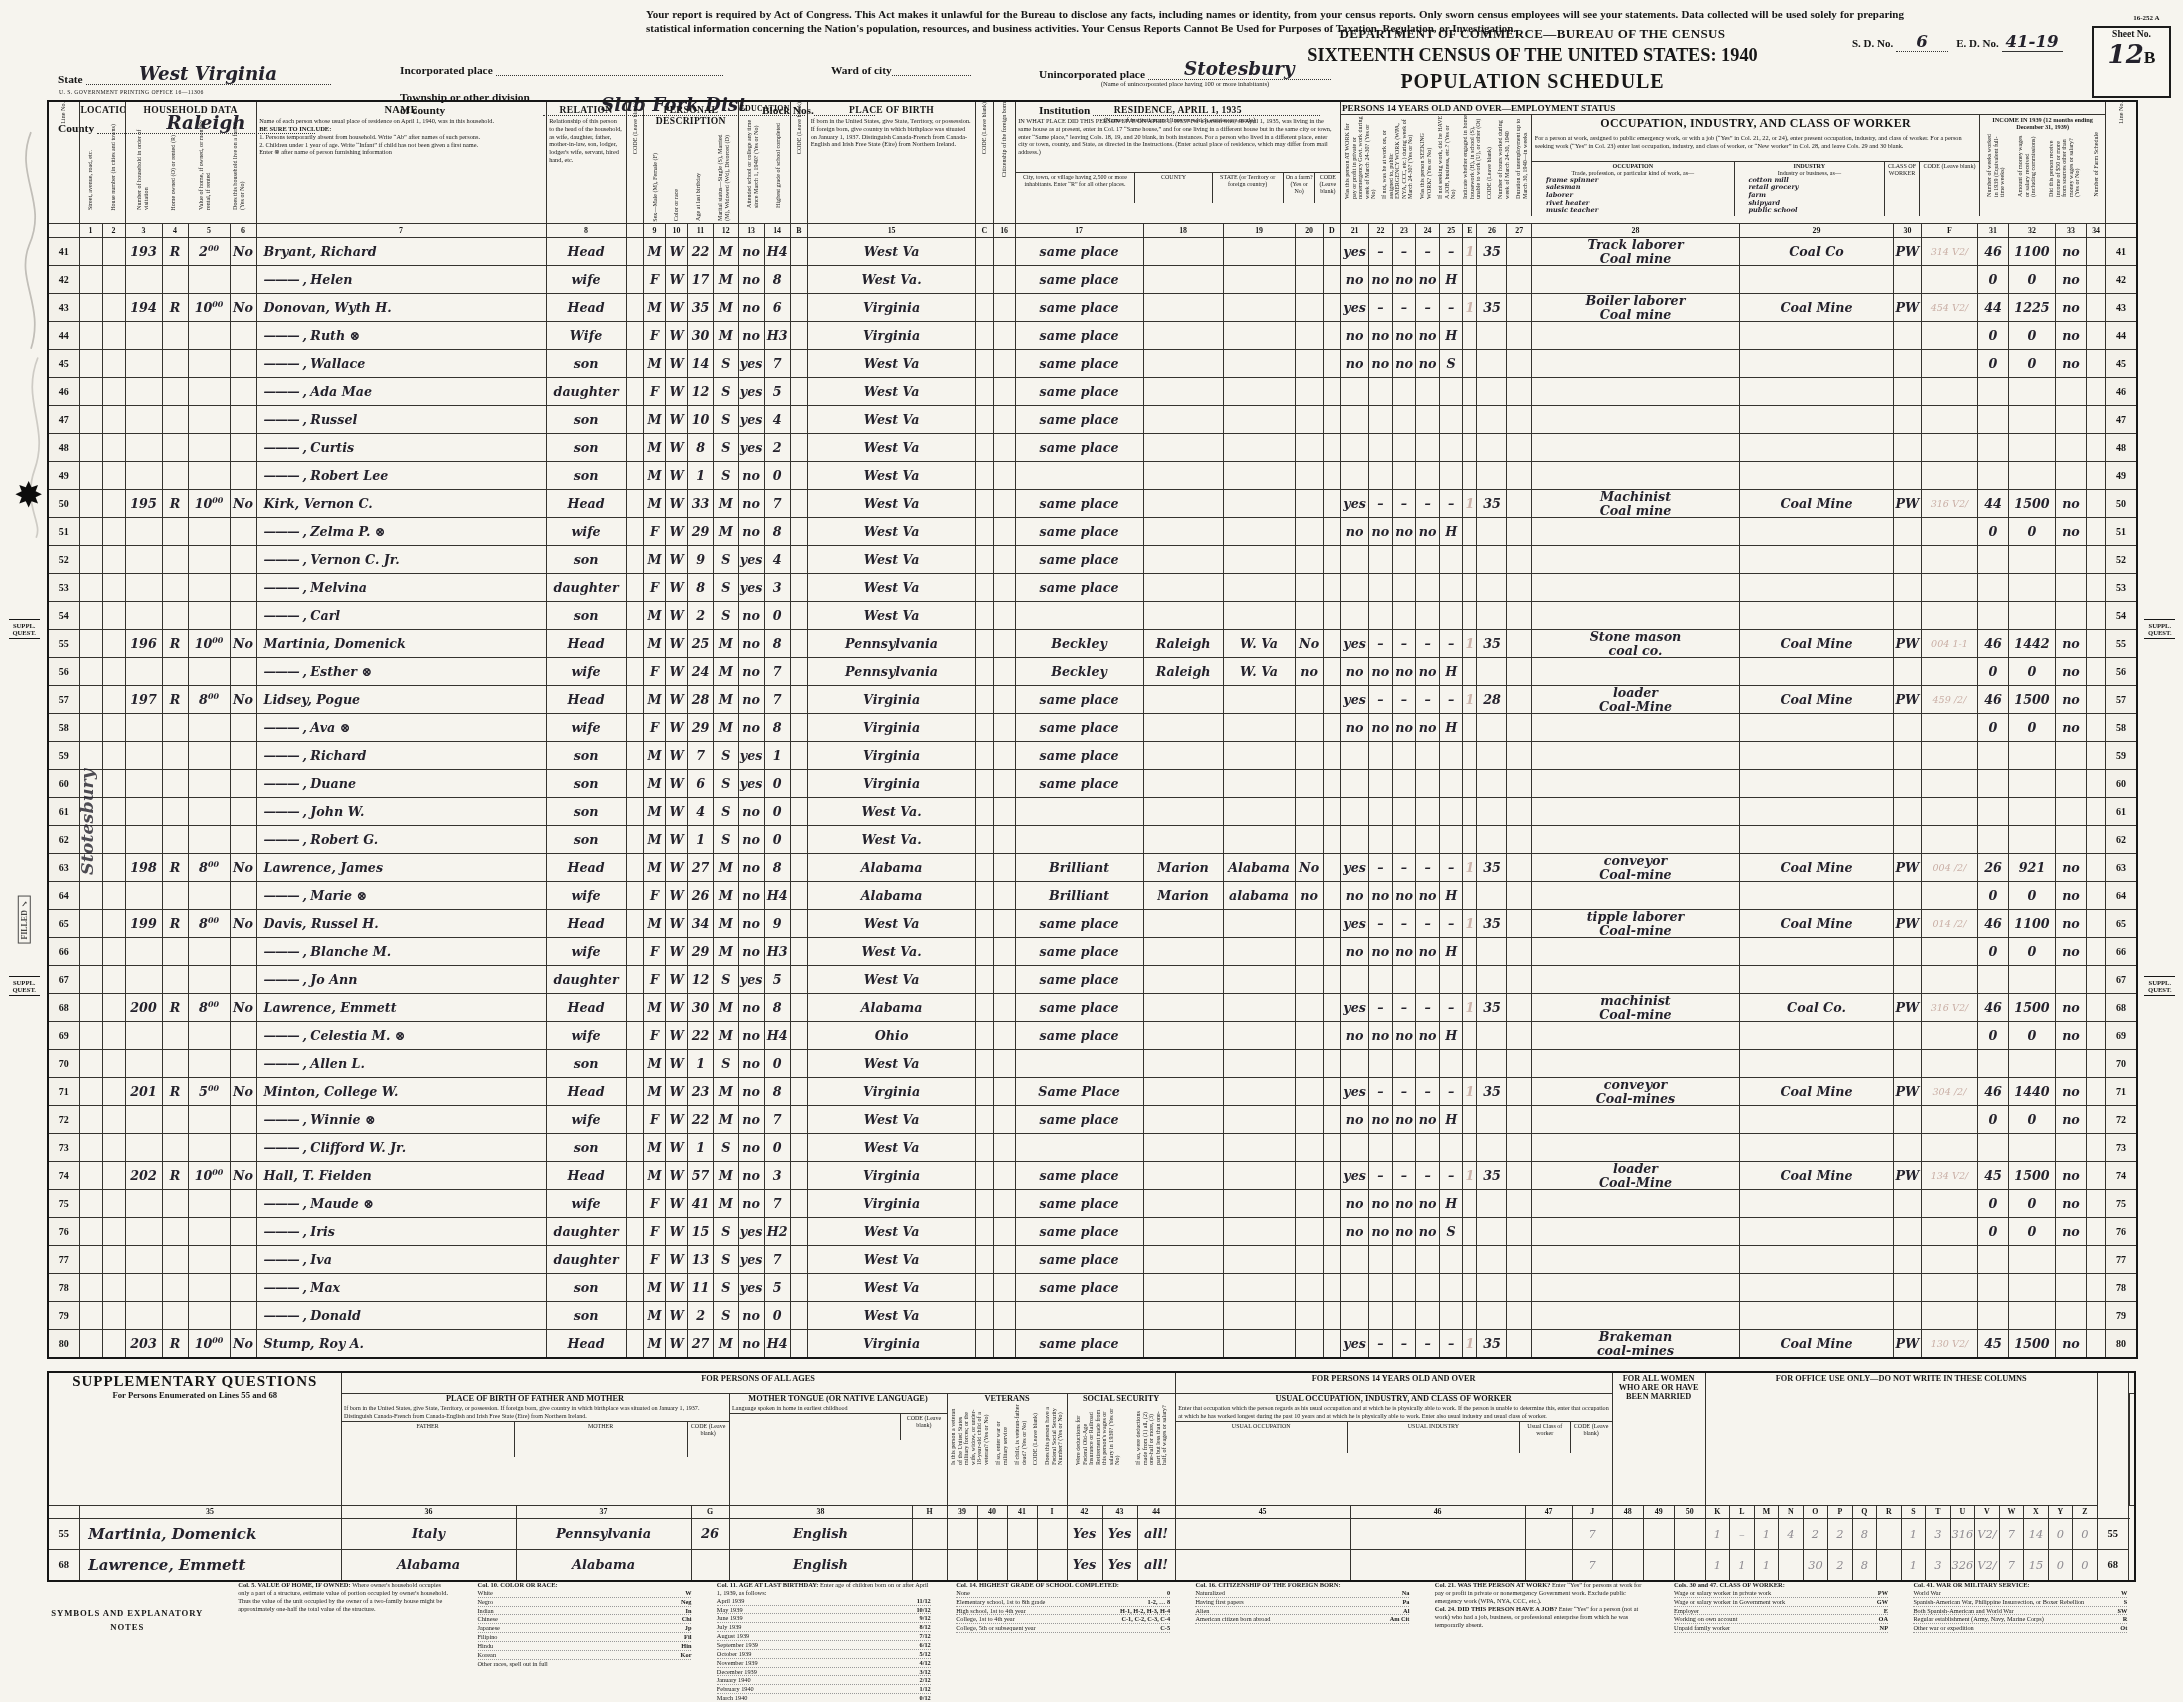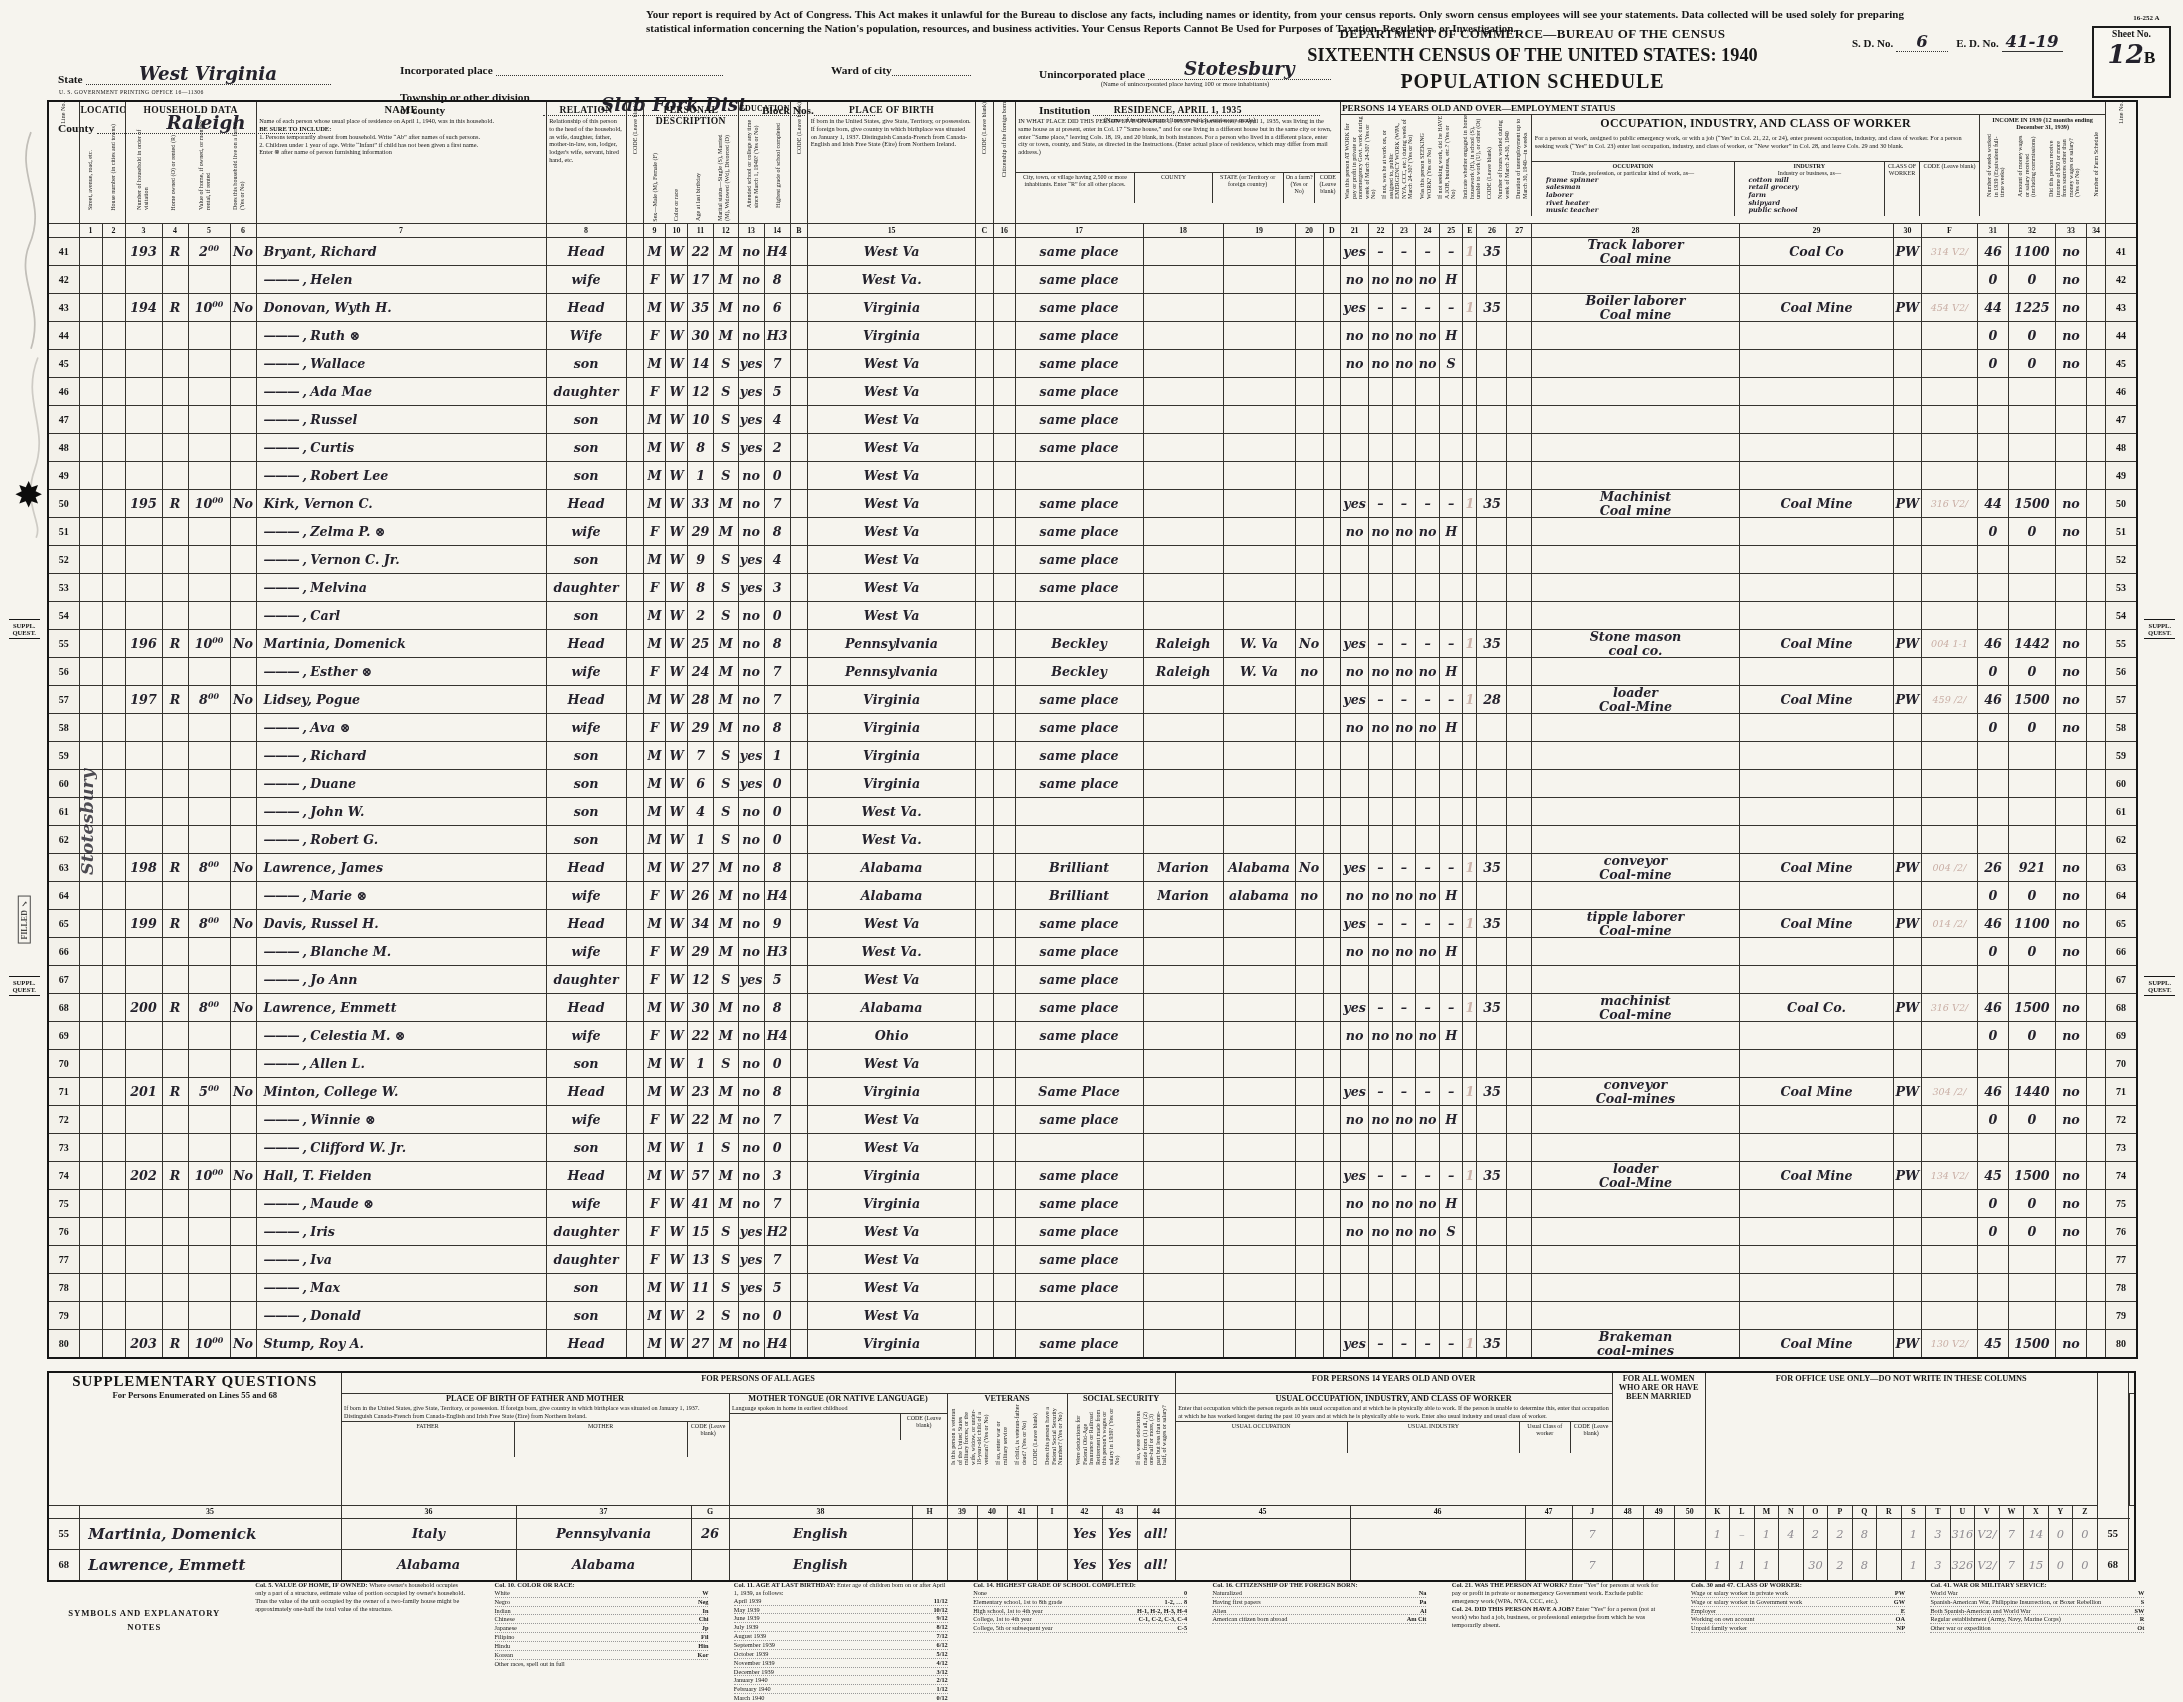--- a/index.html
+++ b/index.html
@@ -69,21 +69,21 @@
 #supptab .t1{font-size:15px;font-weight:bold;text-align:center;letter-spacing:0.9px}
 #supptab .t2{font-size:8.7px;font-weight:bold;text-align:center}
 #supptab .band{font-size:8.3px;font-weight:bold;text-align:center;padding:0.9px}
 #supptab .desc{font-size:6.1px}
 #supptab tbody td{height:30px;font-size:13px;text-align:center}
 #supptab tbody td.name-c{text-align:left;padding-left:8.7px;font-size:15px}
 #supptab tbody td.lineno{font-weight:bold;font-size:10.5px;font-style:normal;font-family:"Liberation Serif",serif}
 #supptab .numrow td{height:12.2px!important}
 #supptab .pencil{font-family:"DejaVu Serif",serif;font-style:italic;color:#6c6872;opacity:.75;font-size:11.4px}
 
-.notes{position:absolute;top:1579px;left:57px;width:2089px;height:115px;display:flex;gap:22px;font-size:6.3px;line-height:1.25}
+.notes{position:absolute;top:1579px;left:40px;width:2089px;height:115px;display:flex;gap:22px;font-size:6.3px;line-height:1.25}
 .notes>div{flex:1;padding:1.7px}
 .notes .nt{font-weight:bold;font-size:6.5px}
 .notes .sym{font-size:8.7px;font-weight:bold;text-align:center;padding-top:26px;letter-spacing:0.9px;line-height:1.6}
 .nrow{display:flex;justify-content:space-between;border-bottom:0.9px dotted #999}
 .nrow span:last-child{font-weight:bold}
 </style>
 </head>
 <body>
 
 <div class="sheet">

